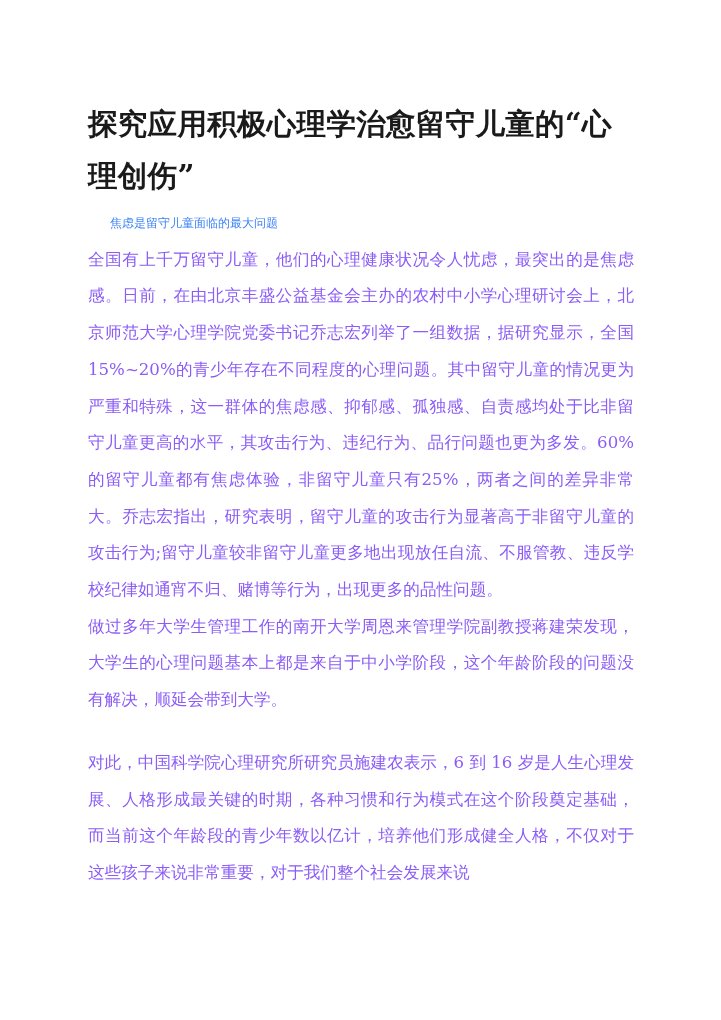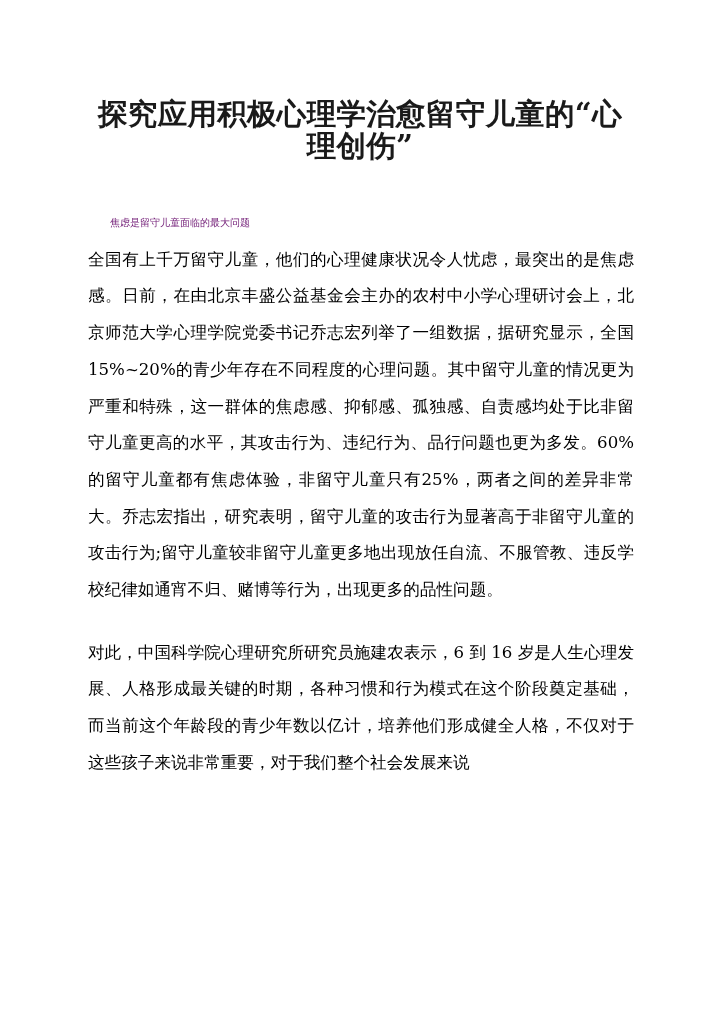--- a/index.html
+++ b/index.html
@@ -18,51 +18,50 @@
     overflow: hidden;
     -webkit-font-smoothing: antialiased;
   }
 
   
   .doc-title {
     position: absolute;
     left: 88px;
     top: 78px;
     width: 544px;
-    text-align: center;
     font-family: "DejaVu Serif", "Liberation Serif", serif;
     font-size: 29.5px;
-    line-height: 32px;
+    line-height: 52px;
     color: #1a1a1a;
     letter-spacing: 0.3px;
     white-space: pre-line;
   }
 
   
   .body-block {
     position: absolute;
     left: 88px;
     top: 205px;
     width: 546px;
     font-family: "DejaVu Serif", "Liberation Serif", serif;
     color: #161616;
   }
 
   .lead-line {
-    font-size: 10px;
+    font-size: 12px;
     line-height: 36.7px;
     text-indent: 22px;
-    color: #701a75;
+    color: #3b82f6;
     white-space: nowrap;
   }
 
   .para {
     font-size: 16.6px;
     line-height: 36.7px;
-    color: #000000;
+    color: #8b5cf6;
     text-align: justify;
     text-justify: inter-ideograph;
     margin: 0;
   }
 
   
   .para.clipped {
     overflow: hidden;
     margin-top: 26px;
   }
@@ -73,18 +72,19 @@
 <div class="page">
 
   <h1 class="doc-title">探究应用积极心理学治愈留守儿童的“心理创伤”</h1>
 
   <div class="body-block">
 
     <div class="lead-line">焦虑是留守儿童面临的最大问题</div>
 
     <p class="para">全国有上千万留守儿童，他们的心理健康状况令人忧虑，最突出的是焦虑感。日前，在由北京丰盛公益基金会主办的农村中小学心理研讨会上，北京师范大学心理学院党委书记乔志宏列举了一组数据，据研究显示，全国 15%~20%的青少年存在不同程度的心理问题。其中留守儿童的情况更为严重和特殊，这一群体的焦虑感、抑郁感、孤独感、自责感均处于比非留守儿童更高的水平，其攻击行为、违纪行为、品行问题也更为多发。60%的留守儿童都有焦虑体验，非留守儿童只有25%，两者之间的差异非常大。乔志宏指出，研究表明，留守儿童的攻击行为显著高于非留守儿童的攻击行为;留守儿童较非留守儿童更多地出现放任自流、不服管教、违反学校纪律如通宵不归、赌博等行为，出现更多的品性问题。</p>
 
+    <p class="para">做过多年大学生管理工作的南开大学周恩来管理学院副教授蒋建荣发现，大学生的心理问题基本上都是来自于中小学阶段，这个年龄阶段的问题没有解决，顺延会带到大学。</p>
 
     <p class="para clipped">对此，中国科学院心理研究所研究员施建农表示，6 到 16 岁是人生心理发展、人格形成最关键的时期，各种习惯和行为模式在这个阶段奠定基础，而当前这个年龄段的青少年数以亿计，培养他们形成健全人格，不仅对于这些孩子来说非常重要，对于我们整个社会发展来说</p>
 
   </div>
 
 </div>
 
 </body></html>

